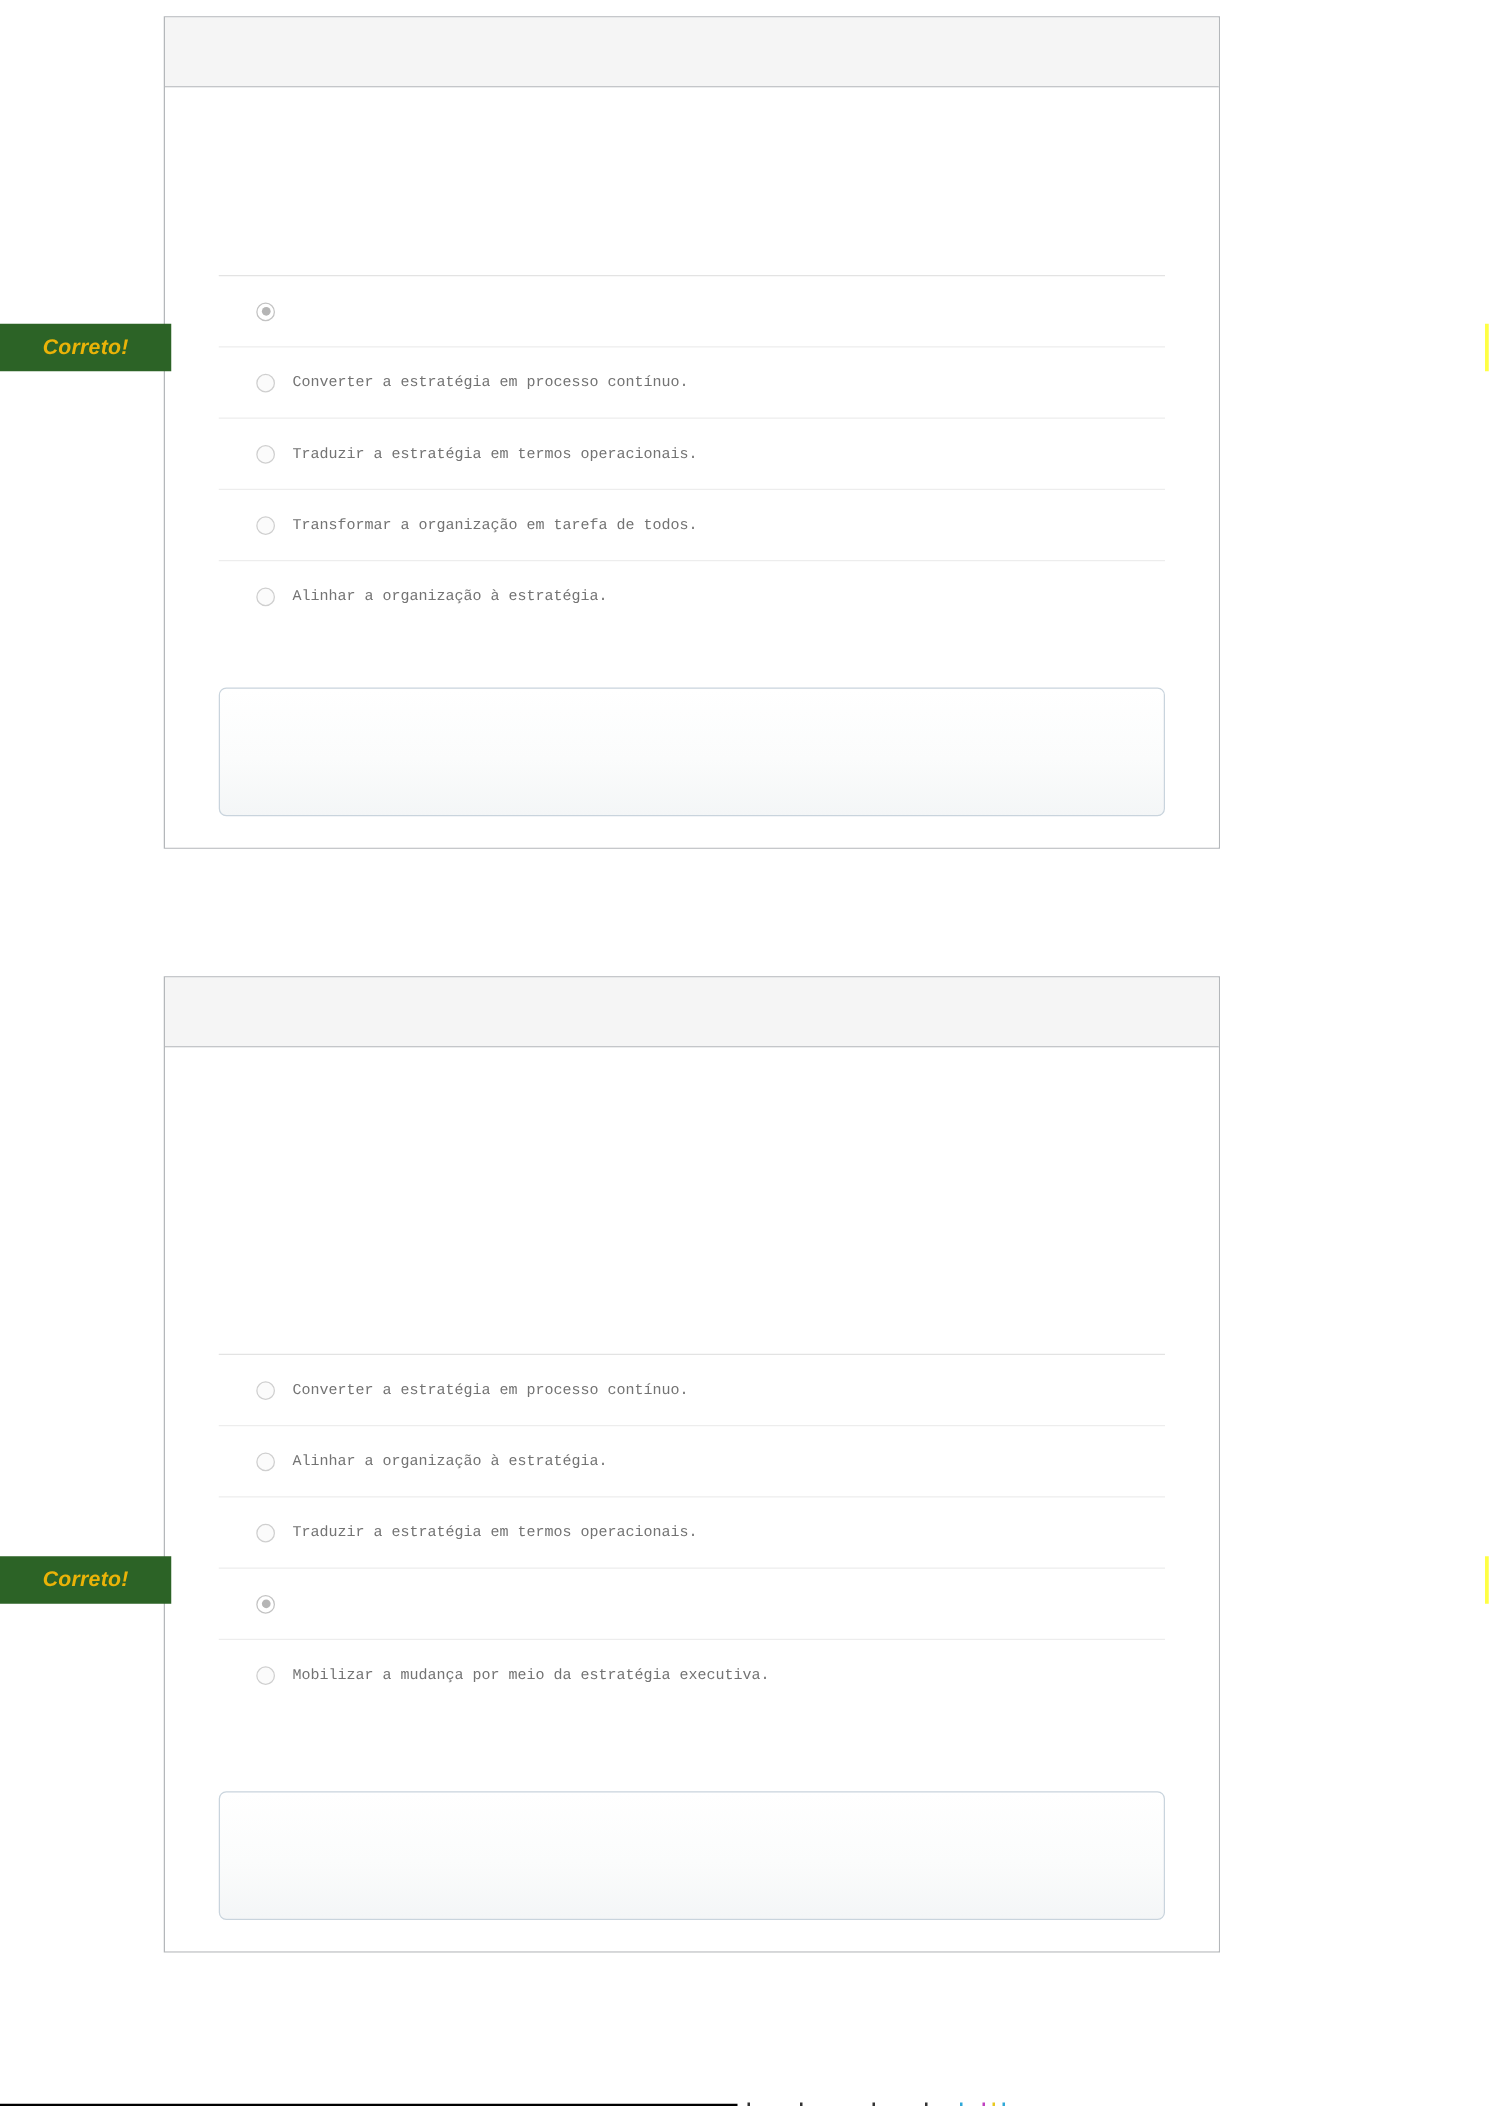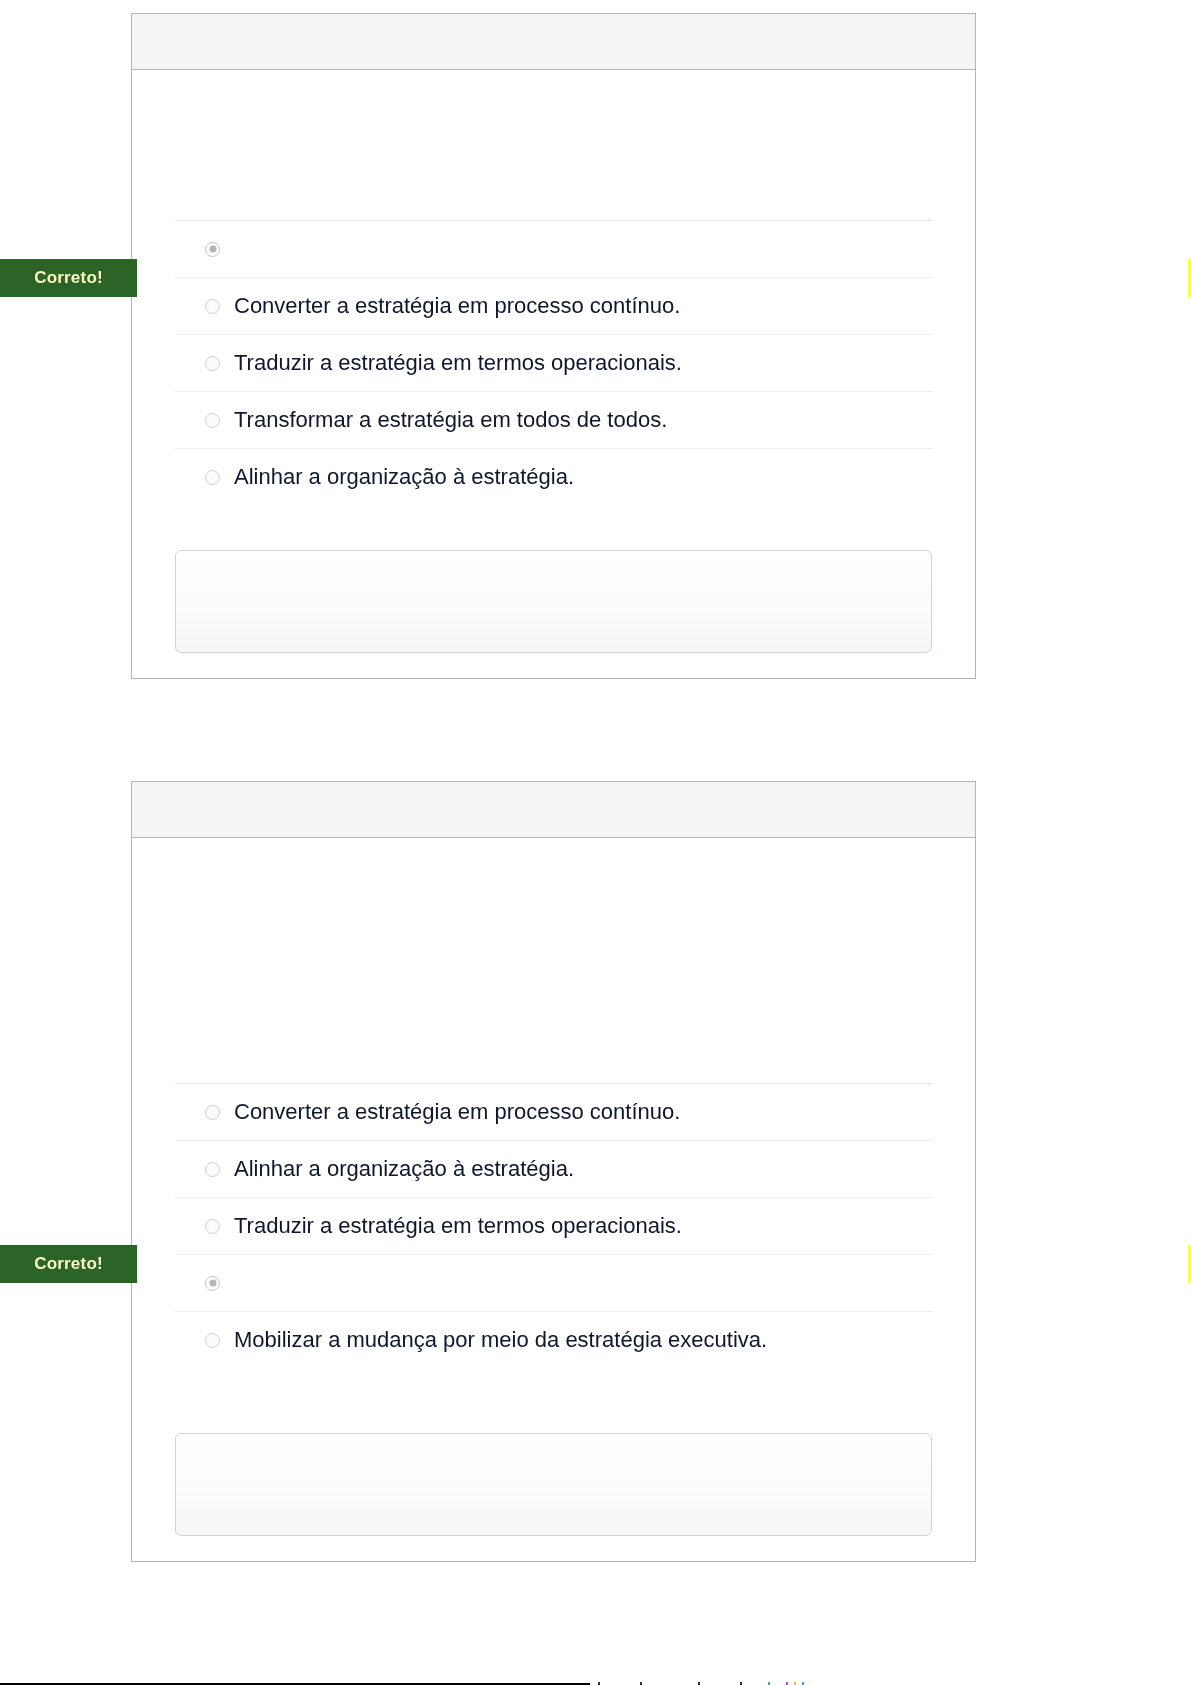--- a/index.html
+++ b/index.html
@@ -85,23 +85,24 @@
     position: absolute;
     left: 50%;
     top: 50%;
     transform: translate(-50%, -50%);
     width: 7px;
     height: 7px;
     border-radius: 50%;
     background: #b5b5b5;
   }
   .answer-label {
-    font-size: 22px;
-    color: #0f172a;
+    font-size: 12px;
+    color: #737373;
     white-space: nowrap;
+    font-family: Liberation Mono, monospace;
   }
 
   
   .feedback-box {
     margin: 45px 43px 0 43px;
     height: 103px;
     border: 1px solid #c9d4dd;
     border-radius: 6px;
     background: linear-gradient(to bottom, #ffffff 0%, #fbfcfc 55%, #f4f6f7 100%);
     box-sizing: border-box;
@@ -117,24 +118,25 @@
     left: 0;
     width: 137px;
     height: 38px;
     background: #2c6326;
     display: flex;
     align-items: center;
     justify-content: center;
     box-sizing: border-box;
   }
   .correct-banner-label {
-    color: #fef9c3;
+    color: #eab308;
     font-size: 17px;
     font-weight: bold;
     letter-spacing: .2px;
+    font-style: italic;
   }
 
   
   .edge-mark {
     position: absolute;
     right: 0;
     width: 3px;
     height: 38px;
     background: #ffff44;
   }
@@ -172,21 +174,21 @@
       <div class="answer-row">
         <span class="radio"></span>
         <span class="answer-label">Converter a estratégia em processo contínuo.</span>
       </div>
       <div class="answer-row">
         <span class="radio"></span>
         <span class="answer-label">Traduzir a estratégia em termos operacionais.</span>
       </div>
       <div class="answer-row">
         <span class="radio"></span>
-        <span class="answer-label">Transformar a estratégia em todos de todos.</span>
+        <span class="answer-label">Transformar a organização em tarefa de todos.</span>
       </div>
       <div class="answer-row">
         <span class="radio"></span>
         <span class="answer-label">Alinhar a organização à estratégia.</span>
       </div>
     </div>
 
     <div class="feedback-box"></div>
     <div class="card-bottom-pad"></div>
   </div>

